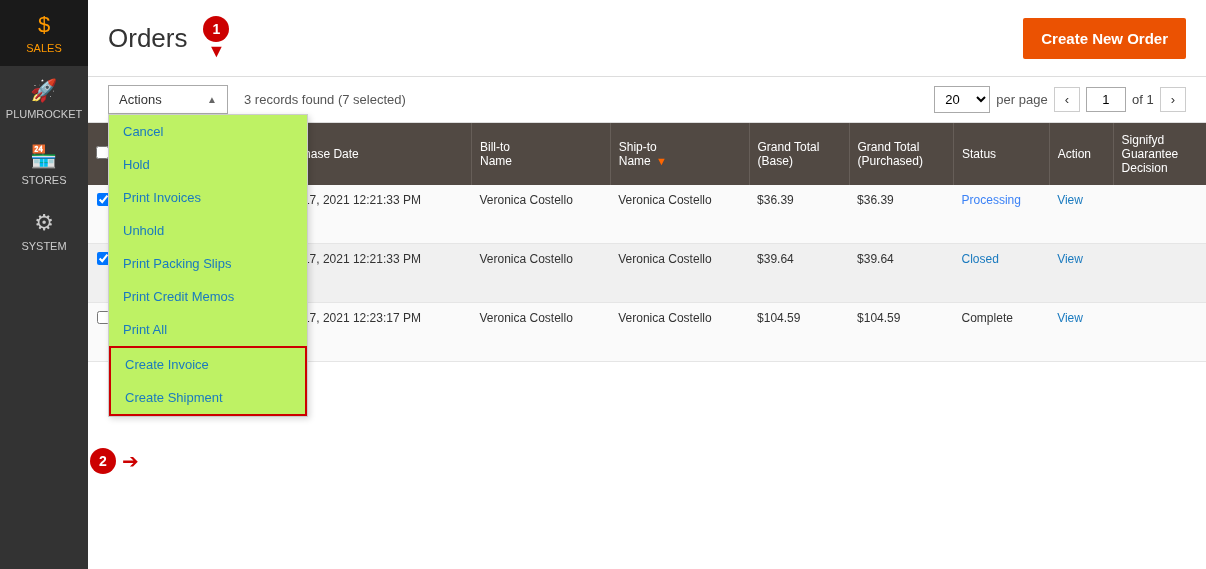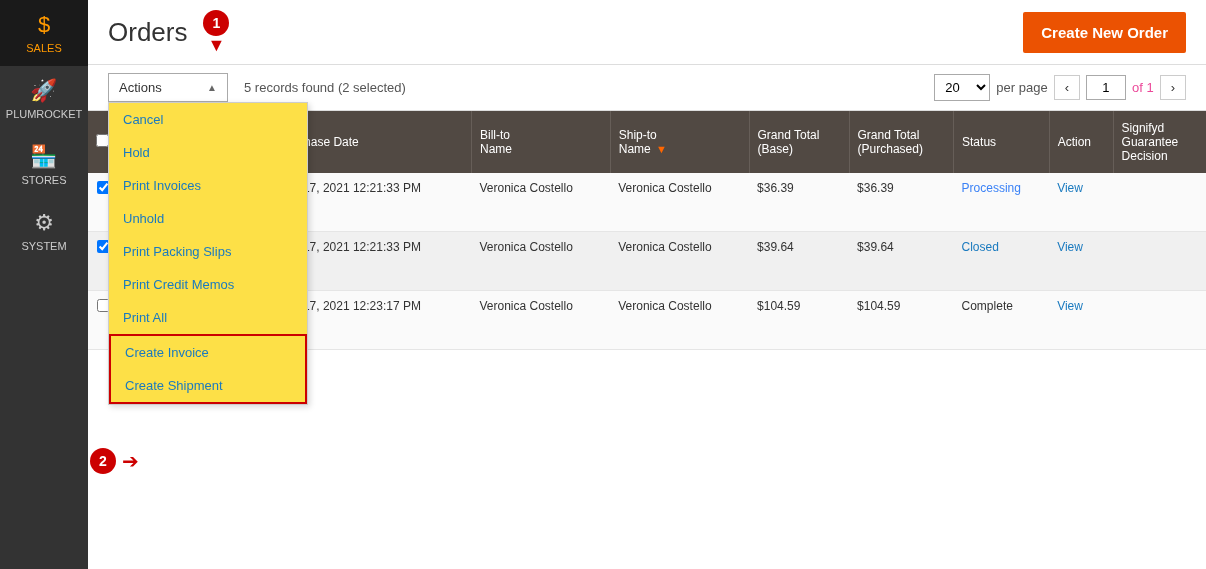--- a/index.html
+++ b/index.html
@@ -45,21 +45,21 @@
     }
 
     
     .top-bar {
       background: #ffffff;
       border-bottom: 1px solid #ddd;
       padding: 10px 20px;
       display: flex;
       align-items: center;
       justify-content: space-between;
-      height: 65px;
+      height: 77px;
     }
     .page-title {
       font-size: 26px;
       font-weight: 300;
       color: #333;
     }
     .create-new-order-btn {
       background: #eb5202;
       color: #fff;
       border: none;
@@ -94,21 +94,21 @@
       color: #333;
       min-width: 120px;
       justify-content: space-between;
     }
     .actions-btn .arrow { font-size: 10px; color: #666; }
 
     .dropdown-menu {
       position: absolute;
       top: 100%;
       left: 0;
-      background: #fde047;
+      background: #bef264;
       border: 1px solid #ccc;
       min-width: 200px;
       z-index: 100;
       box-shadow: 2px 2px 6px rgba(0,0,0,0.15);
     }
     .dropdown-item {
       padding: 9px 14px;
       cursor: pointer;
       color: #1a7abf;
       font-size: 13px;
@@ -142,21 +142,21 @@
       color: #333;
     }
     .page-nav-btn:disabled { color: #bbb; cursor: default; }
     .page-input {
       border: 1px solid #aaa;
       padding: 4px 8px;
       width: 40px;
       text-align: center;
       font-size: 13px;
     }
-    .of-label { font-size: 13px; color: #ec4899; }
+    .of-label { font-size: 13px; color: #404040; }
 
     
     .table-container {
       flex: 1;
       overflow-y: auto;
       background: #fff;
     }
     table {
       width: 100%;
       border-collapse: collapse;
@@ -258,21 +258,21 @@
         <div class="dropdown-item">Print Packing Slips</div>
         <div class="dropdown-item">Print Credit Memos</div>
         <div class="dropdown-item">Print All</div>
         <div class="dropdown-group-highlighted">
           <div class="dropdown-item">Create Invoice</div>
           <div class="dropdown-item">Create Shipment</div>
         </div>
       </div>
     </div>
 
-    <span class="records-info">5 records found (2 selected)</span>
+    <span class="records-info">3 records found (7 selected)</span>
 
     <div class="pagination">
       <select class="per-page-select">
         <option>20</option>
         <option>50</option>
         <option>100</option>
       </select>
       <span class="per-page-label">per page</span>
       <button class="page-nav-btn">‹</button>
       <input class="page-input" type="text" value="1" style="">

